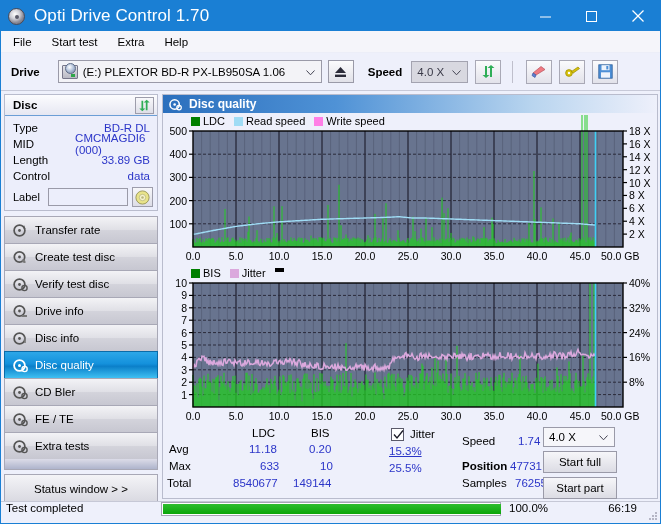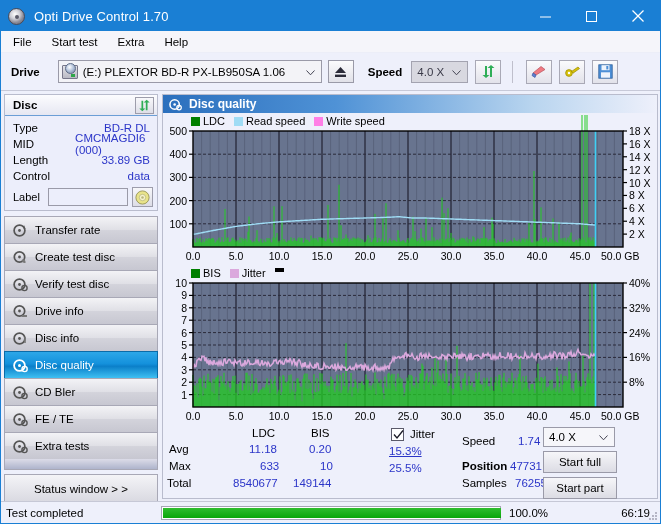--- a/index.html
+++ b/index.html
@@ -34,21 +34,21 @@
     position: relative;
     flex: 0 0 auto;
   }
   #app-icon::after {
     content: ""; position: absolute;
     left: 6px; top: 6px; width: 4px; height: 4px;
     border-radius: 50%; background: #5a5a68;
   }
   #title-text {
     color: #ffffff;
-    font-size: 13px;
+    font-size: 17px;
     margin-left: 9px;
     letter-spacing: .1px;
   }
   .winbtn {
     position: absolute; top: 0;
     width: 45px; height: 30px;
     display: flex; align-items: center; justify-content: center;
     color: #ffffff;
   }
   #btn-min { right: 92px; }
@@ -289,40 +289,40 @@
   }
   #start-full { top: 24px; }
   #start-part { top: 50px; }
 
   
   #statusbar {
     position: absolute; left: 0; bottom: 0;
     width: 659px; height: 22px;
     background: #eef0fb;
     border-top: 1px solid #c6c8d6;
-    display: flex; align-items: center;
+    display: flex; 
   }
   #status-text {
     width: 160px; padding-left: 5px; font-size: 11.5px;
   }
   #progress-outer {
     width: 340px; height: 14px;
     background: #ffffff; border: 1px solid #a5a5b4;
     position: relative;
   }
   #progress-fill {
     position: absolute; left: 1px; top: 1px; bottom: 1px;
     background: linear-gradient(#2fbd2f,#0aa60a);
     width: 98%;
   }
   #progress-pct {
     width: 80px; padding-left: 8px; font-size: 11.5px;
   }
   #elapsed {
-    flex: 1; text-align: right; padding-right: 10px; font-size: 11.5px;
+    flex: 1; text-align: right; padding-right: 23px; font-size: 11.5px;
   }
   #grip {
     position: absolute; right: 2px; bottom: 2px;
     width: 10px; height: 10px;
   }
 </style>
 </head>
 <body>
 
 <div id="app">

